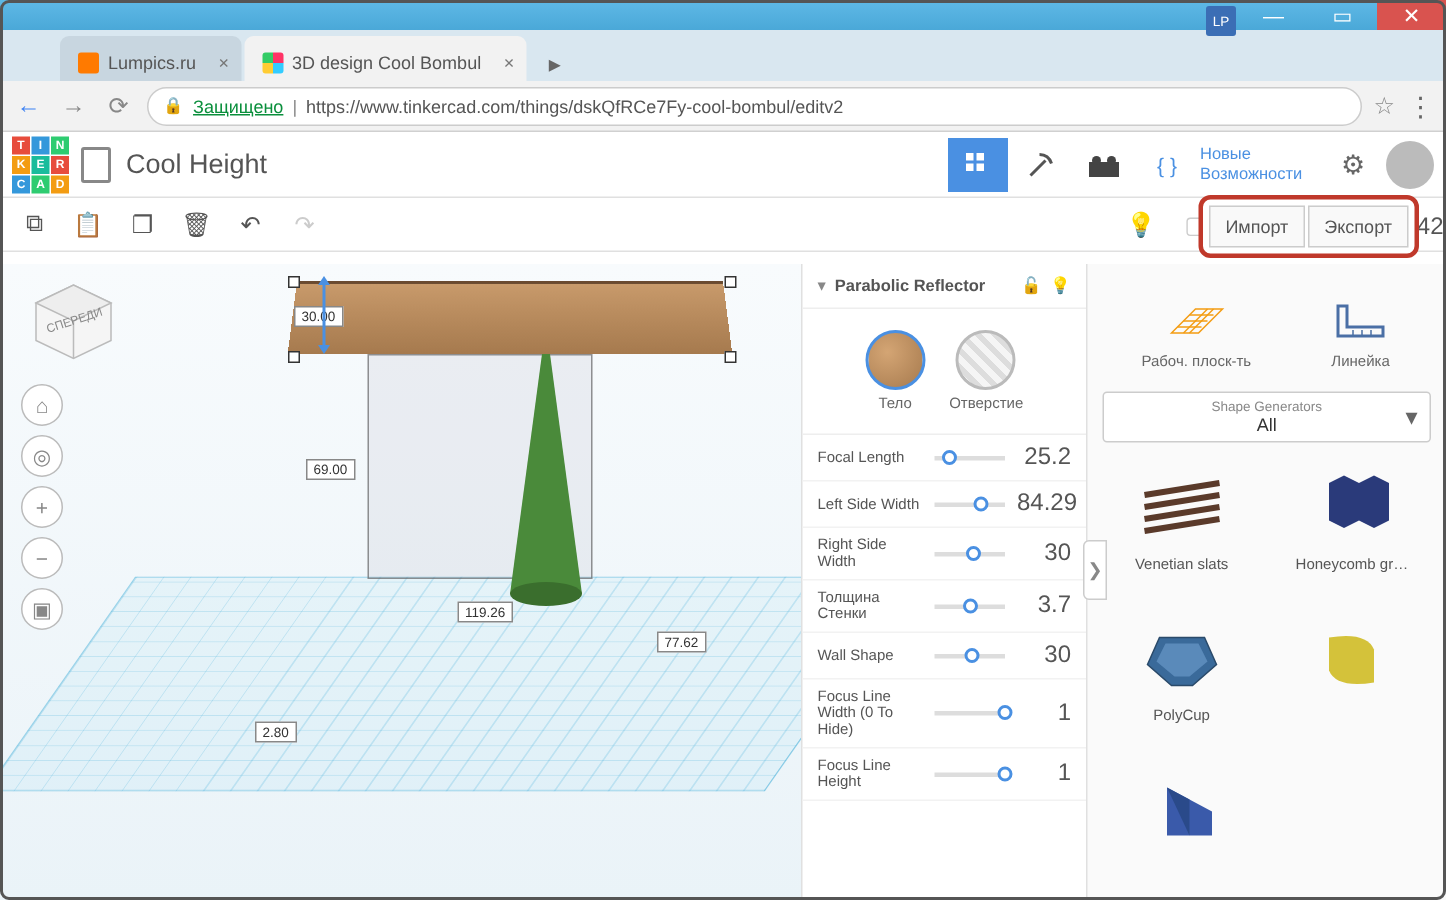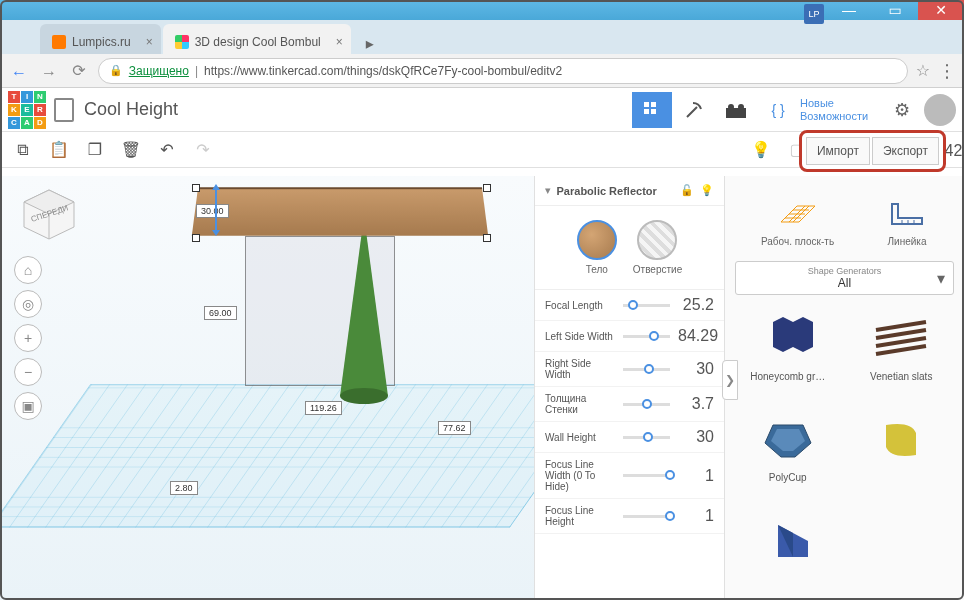--- a/index.html
+++ b/index.html
@@ -297,21 +297,21 @@
   <div class="val">30</div>
         </div>
         <div class="prop">
           <div class="lbl">Толщина Стенки</div>
   <div class="slider">
             <div class="knob" style="left:40%"></div>
           </div>
   <div class="val">3.7</div>
         </div>
         <div class="prop">
-          <div class="lbl">Wall Height</div>
+          <div class="lbl">Wall Shape</div>
   <div class="slider">
             <div class="knob" style="left:42%"></div>
           </div>
   <div class="val">30</div>
         </div>
         <div class="prop">
           <div class="lbl">Focus Line Width (0 To Hide)</div>
   <div class="slider">
             <div class="knob" style="left:90%"></div>
           </div>
@@ -358,44 +358,44 @@
     </div>
     <div class="catsel">
       <span class="sm">Shape Generators</span>
       <span class="big">All</span>
       <span class="dd">▾</span>
     </div>
     <div class="shapegrid" id="shapegrid">
         <div class="shapecard">
           <div class="thumb">
             <svg width="70" height="50">
-              <g fill="#2a3a7a">
-                <polygon points="20,10 30,5 40,10 40,35 30,40 20,35"></polygon>
-                <polygon points="40,10 50,5 60,10 60,35 50,40 40,35"></polygon>
-              </g>
-            </svg>
-          </div>
-          <span>Honeycomb gr…</span>
-        </div>
-        <div class="shapecard">
-          <div class="thumb">
-            <svg width="70" height="50">
               <g stroke="#5a3a2a" stroke-width="4" fill="none">
                 <line x1="10" y1="18" x2="60" y2="10"></line>
                 <line x1="10" y1="26" x2="60" y2="18"></line>
                 <line x1="10" y1="34" x2="60" y2="26"></line>
                 <line x1="10" y1="42" x2="60" y2="34"></line>
               </g>
             </svg>
           </div>
           <span>Venetian slats</span>
         </div>
         <div class="shapecard">
           <div class="thumb">
             <svg width="70" height="50">
+              <g fill="#2a3a7a">
+                <polygon points="20,10 30,5 40,10 40,35 30,40 20,35"></polygon>
+                <polygon points="40,10 50,5 60,10 60,35 50,40 40,35"></polygon>
+              </g>
+            </svg>
+          </div>
+          <span>Honeycomb gr…</span>
+        </div>
+        <div class="shapecard">
+          <div class="thumb">
+            <svg width="70" height="50">
               <polygon points="20,12 50,12 58,30 42,44 28,44 12,30" fill="#3a6a9a" stroke="#2a4a6a"></polygon>
               <polygon points="24,16 46,16 52,28 40,38 30,38 18,28" fill="#5a8aba"></polygon>
             </svg>
           </div>
           <span>PolyCup</span>
         </div>
         <div class="shapecard">
           <div class="thumb">
             <svg width="70" height="50">
               <path d="M20 12 Q45 8 50 20 L50 42 Q25 46 20 34 Z" fill="#d4c23a"></path>

